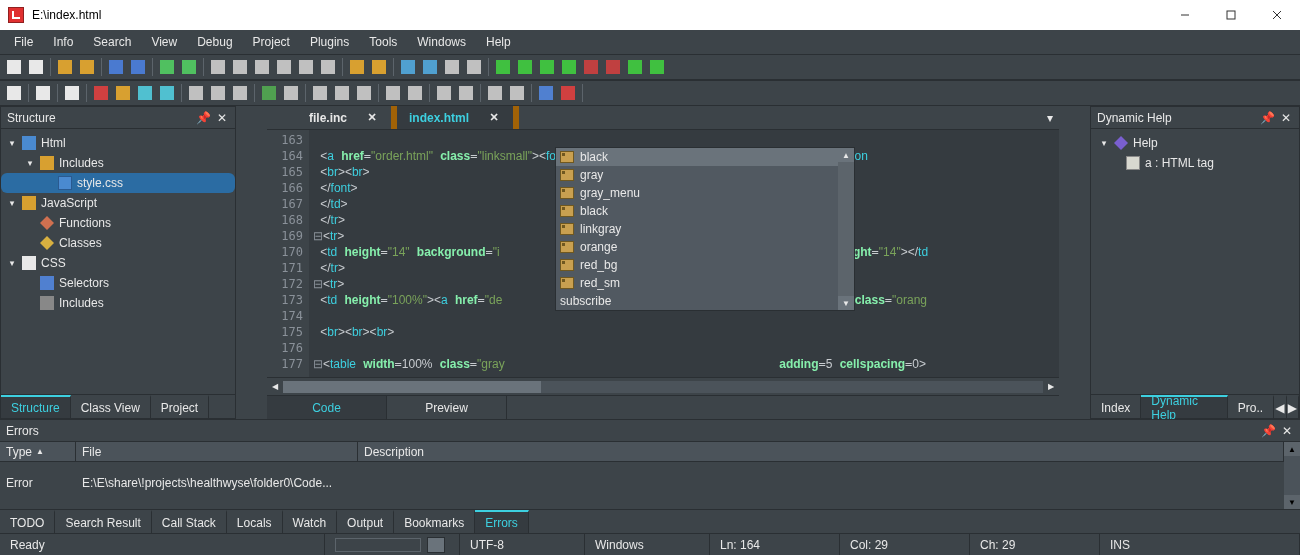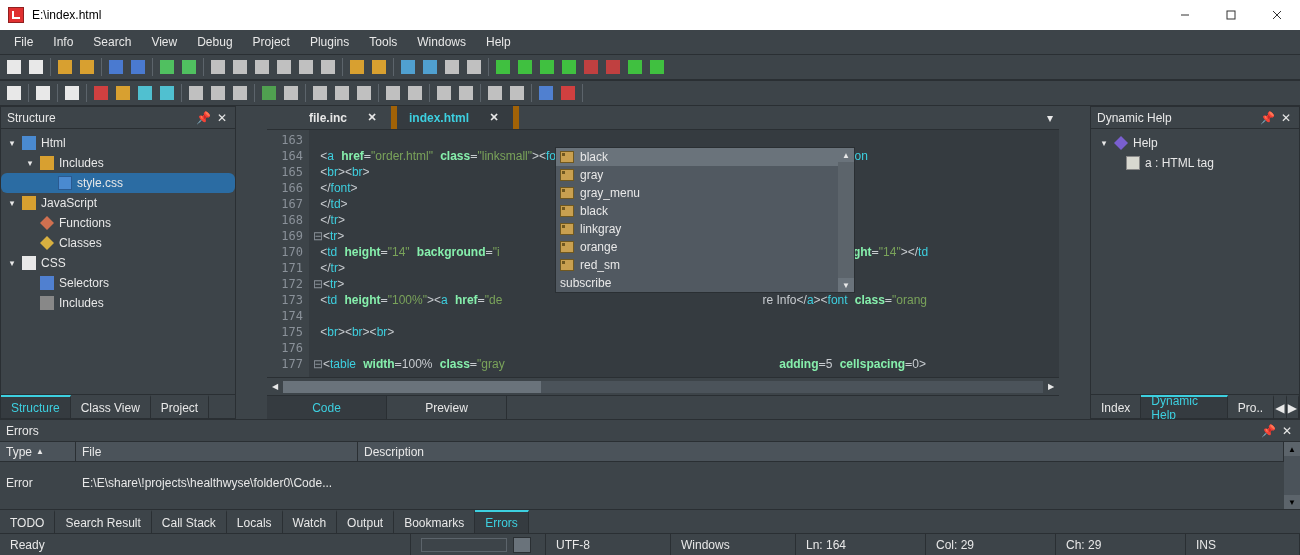--- a/index.html
+++ b/index.html
@@ -70,21 +70,21 @@
 .err-col { padding: 2px 6px; border-right:1px solid #2a2f33; display:flex; align-items:center; gap:4px;}
 .err-col.type{width:76px;} .err-col.file{width:282px;} .err-col.desc{flex:1;}
 .err-body { flex:1; }
 .err-row { height: 20px; display:flex; color:#e8e8e8;}
 .err-row > div { padding: 14px 6px; }
 .err-vscroll { width:16px; background:#4b535a; display:flex;flex-direction:column;}
 .err-vscroll .arr{height:14px;display:flex;align-items:center;justify-content:center;font-size:8px;cursor:pointer;background:#5c646b;}
 .bottom-panel-tabs { height: 24px; display:flex; background:#3d4449; border-top:1px solid #2a2f33;}
 .statusbar { height: 22px; background: #3d4449; border-top: 1px solid #2a2f33; display: flex; align-items: center; color: #e8e8e8; font-size: 12px; }
 .sb-cell { padding: 0 10px; border-right: 1px solid #2a2f33; height: 100%; display:flex; align-items:center; }
-.sb-cell.ready{width:411px;}
+.sb-cell.ready{width:325px;}
 .sb-prog { width: 86px; height: 14px; border:1px solid #5c646b; margin-right:6px;}
 .sb-toggle { width: 18px; height: 16px; background:#6a737b; border:1px solid #2a2f33; margin-right:4px;}
 
 .ic { display:inline-block; width:14px; height:14px; }
 </style>
 </head>
 <body>
 
 <div class="titlebar">
   <div class="app-icon"></div>
@@ -446,20 +446,24 @@
             <div class="ac-item">
               <span class="ac-icon"></span>
               <span>linkgray</span>
             </div>
             <div class="ac-item">
               <span class="ac-icon"></span>
               <span>orange</span>
             </div>
             <div class="ac-item">
               <span class="ac-icon"></span>
+              <span>red_bg</span>
+            </div>
+            <div class="ac-item">
+              <span class="ac-icon"></span>
               <span>red_sm</span>
             </div>
             <div class="ac-item">
               <span>subscribe</span>
             </div>
           </div>
         <div class="ac-scroll">
           <div class="arr">▲</div>
           <div class="track"></div>
           <div class="arr">▼</div>

